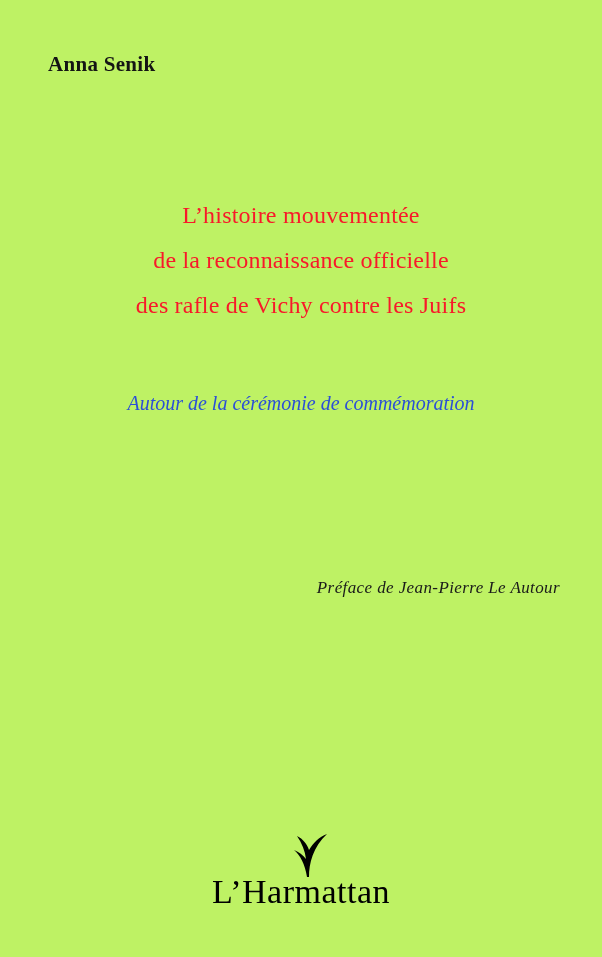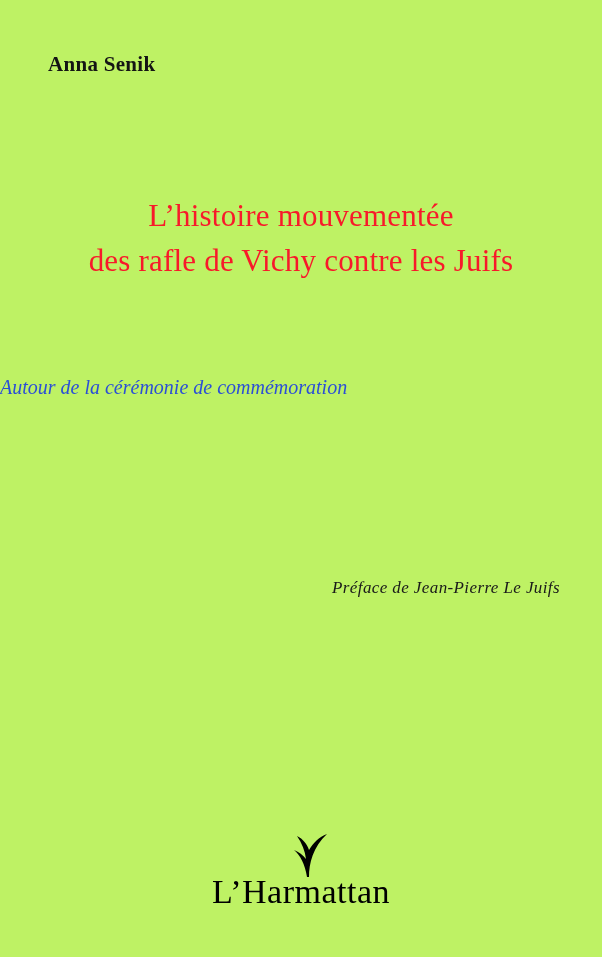--- a/index.html
+++ b/index.html
@@ -35,32 +35,32 @@
   .title-block {
     position: absolute;
     left: 0;
     right: 0;
     top: 193px;
     text-align: center;
   }
   .title-line {
     color: #f8192a;
     font-family: "Liberation Serif", serif;
-    font-size: 31px;
+    font-size: 24px;
     line-height: 45px;
     letter-spacing: 0.2px;
     white-space: nowrap;
   }
 
   .subtitle-block {
     position: absolute;
     left: 0;
     right: 0;
-    top: 372px;
-    text-align: left;
+    top: 388px;
+    text-align: center;
   }
   .subtitle-line {
     color: #2b4fd6;
     font-family: "Liberation Serif", serif;
     font-style: italic;
     font-size: 20px;
     line-height: 31px;
     white-space: nowrap;
   }
 
@@ -108,28 +108,29 @@
 </style>
 </head>
 <body>
 
 <div class="cover">
 
   <div class="author">Anna Senik</div>
 
   <div class="title-block">
     <div class="title-line">L’histoire mouvementée</div>
+    <div class="title-line">de la reconnaissance officielle</div>
     <div class="title-line">des rafle de Vichy contre les Juifs</div>
   </div>
 
   <div class="subtitle-block">
     <div class="subtitle-line">Autour de la cérémonie de commémoration</div>
   </div>
 
-  <div class="preface">Préface de Jean-Pierre Le Juifs</div>
+  <div class="preface">Préface de Jean-Pierre Le Autour</div>
 
   <div class="publisher">
     <div class="publisher-mark">
       <svg class="leaf-icon" viewBox="0 0 42 44" aria-hidden="true">
         <path d="M20 44 C20 30 24 14 38 1 C30 4 24 10 20 17 C18 11 14 6 8 3 C13 10 16 18 17 26 C14 22 10 19 5 17 C11 22 16 31 18 44 Z" fill="#000000"></path>
       </svg>
       <div class="publisher-name">L’Harmattan</div>
     </div>
   </div>
 

